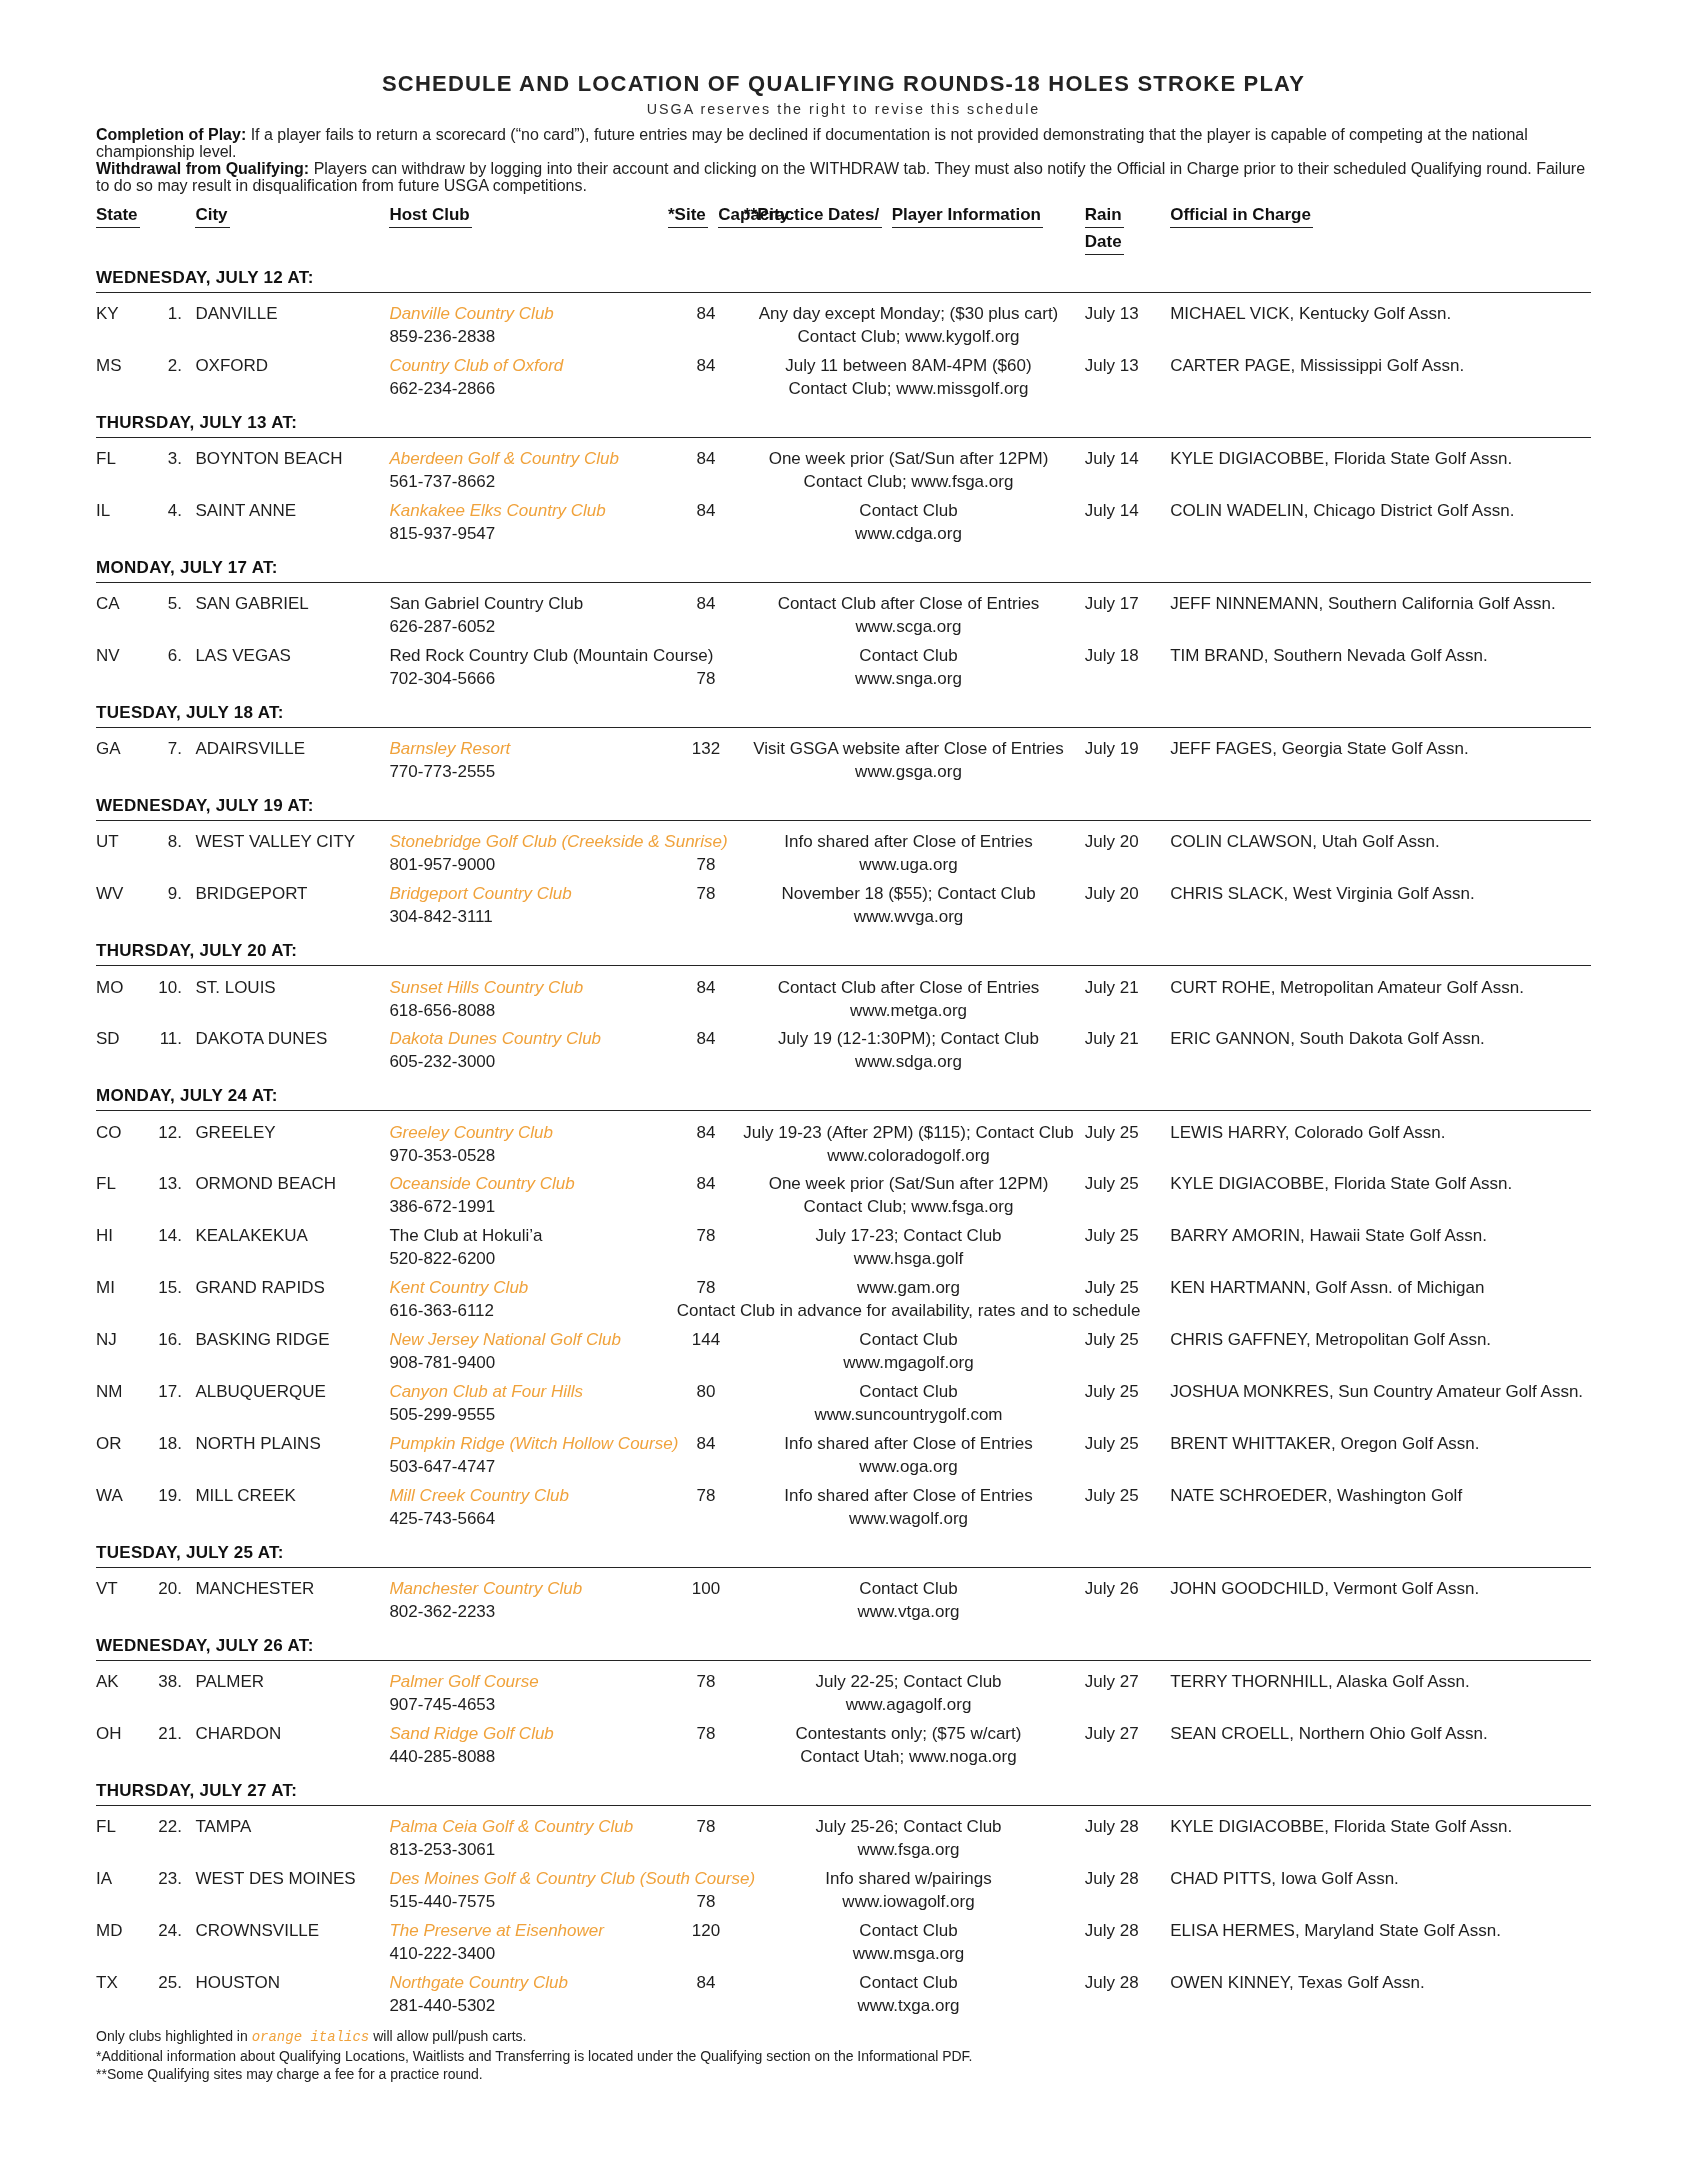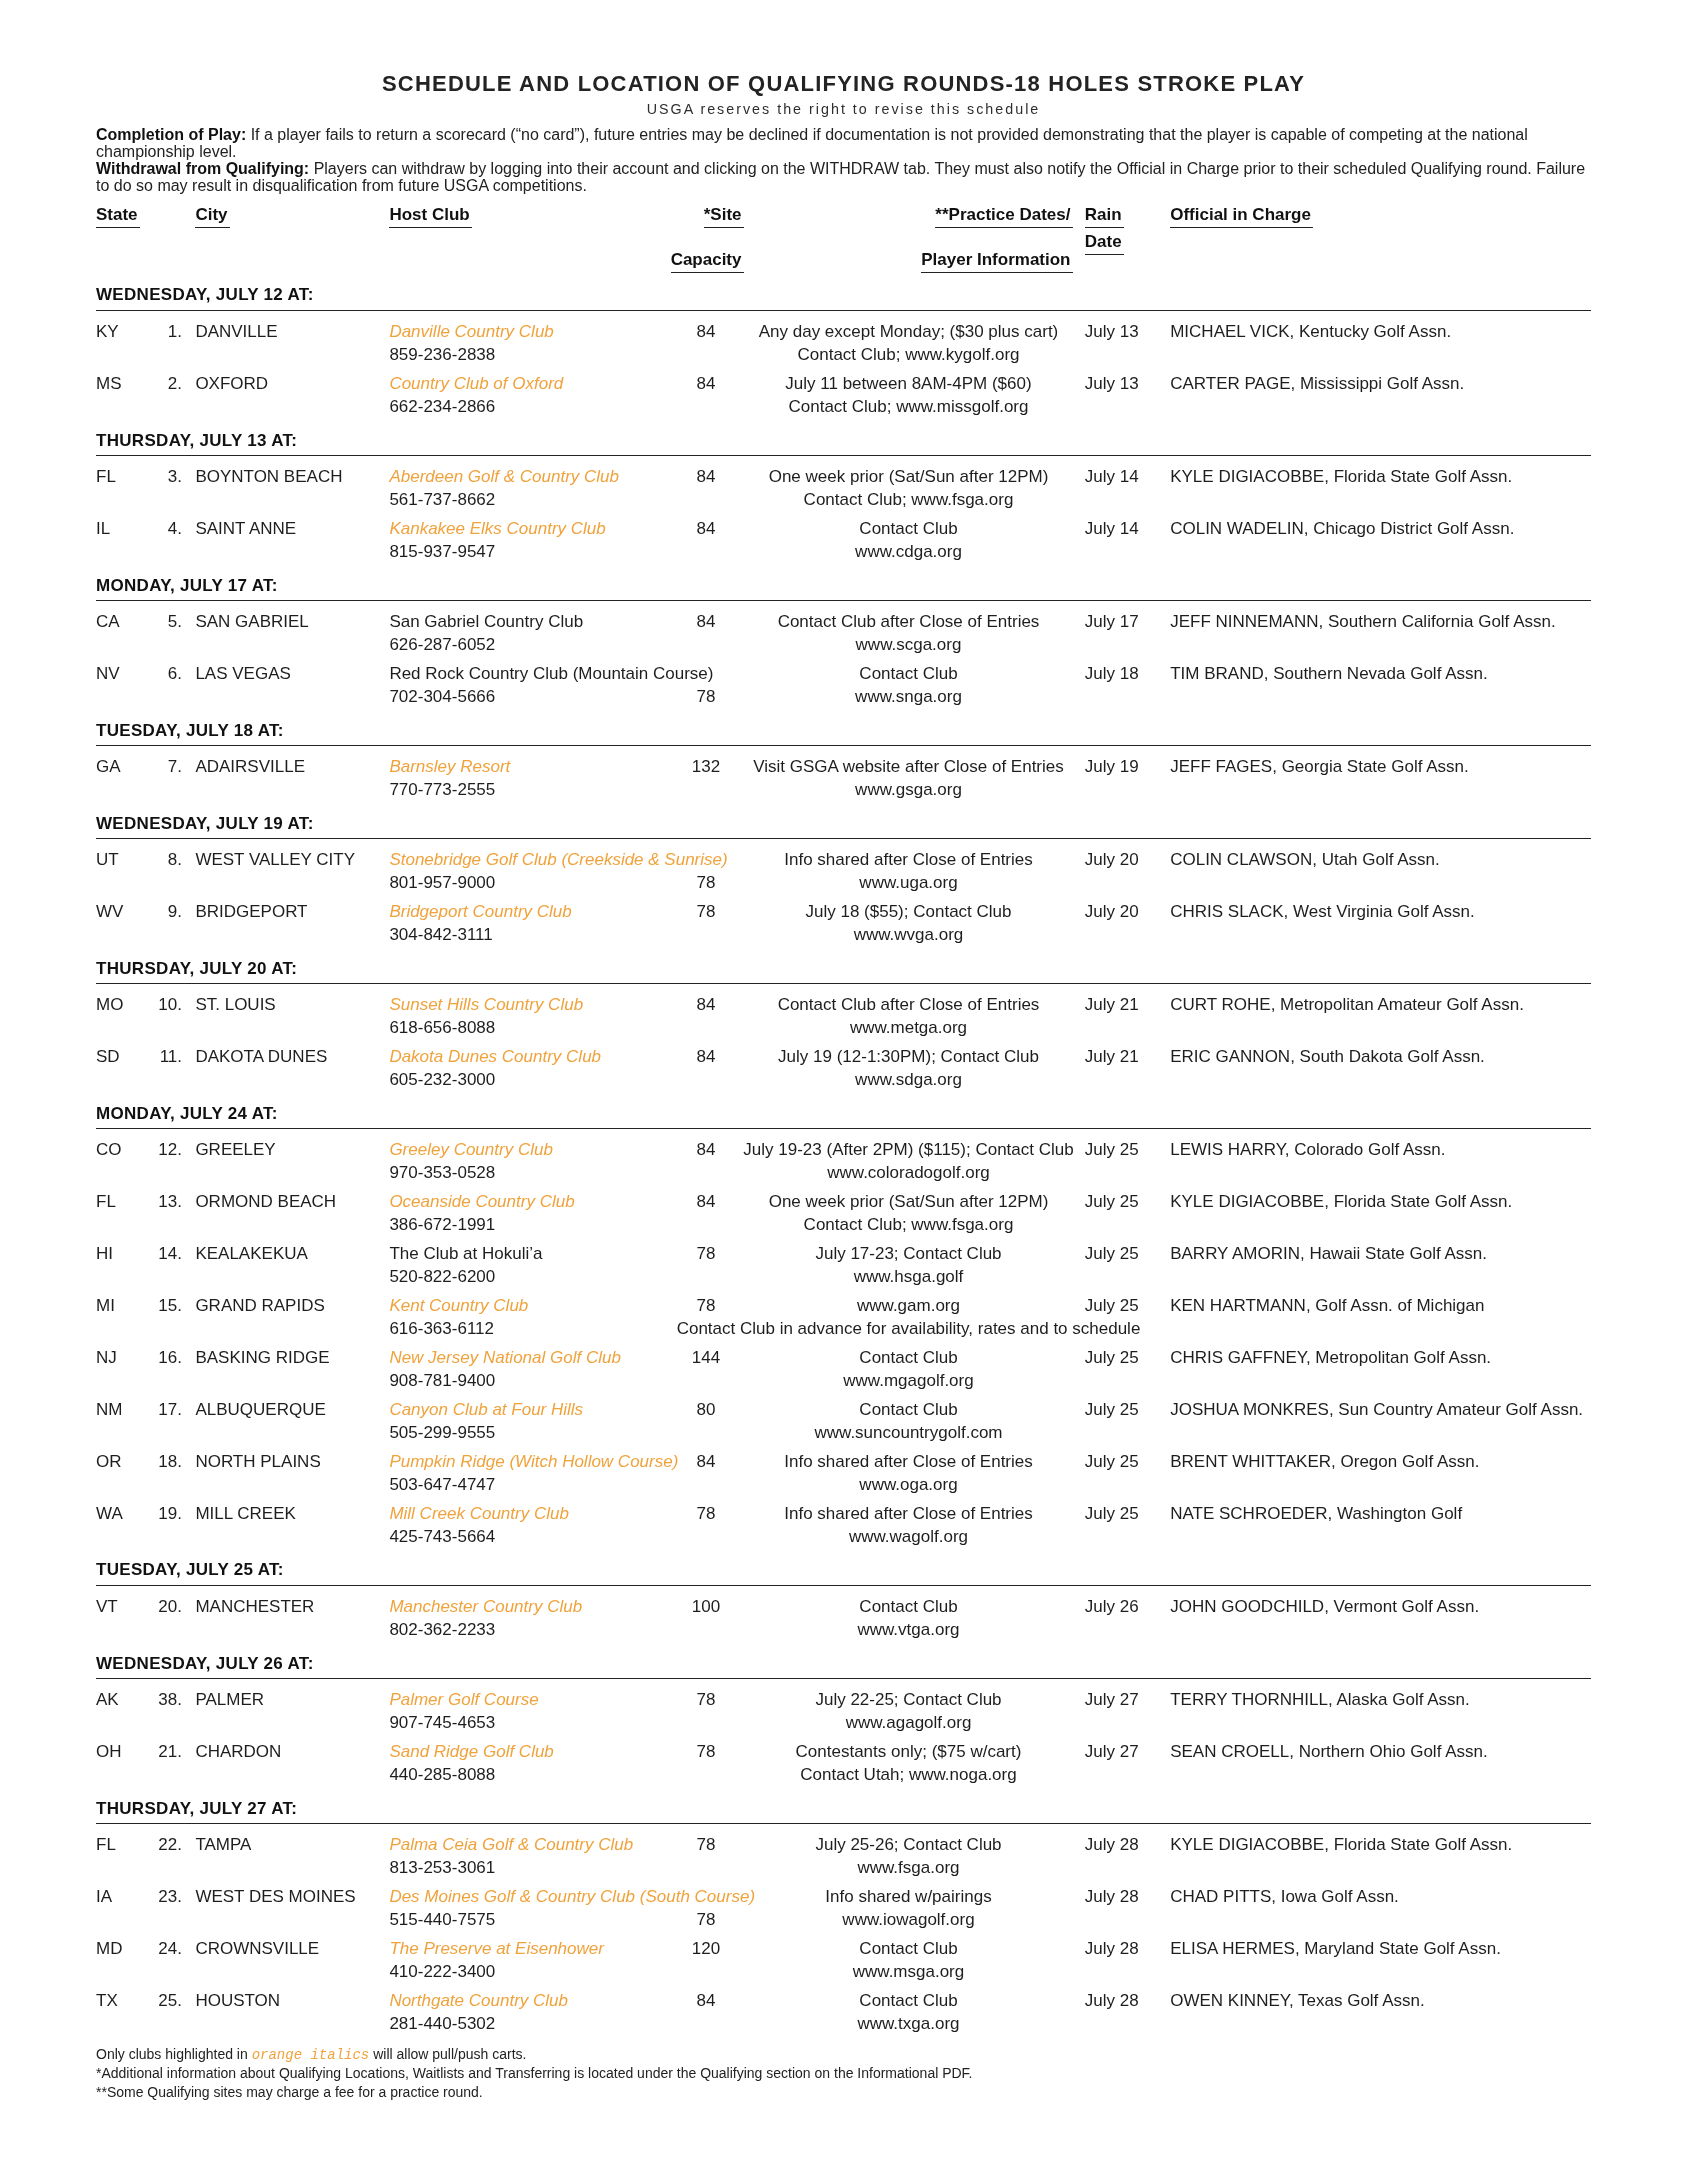--- a/index.html
+++ b/index.html
@@ -26,21 +26,21 @@
 
   .grid8 {
     display:grid;
     grid-template-columns:61px 30px 194px 287px 76px 329px 93px 1fr;
   }
 
   .cols { margin-top:11.8px; font-weight:bold; font-size:17px; color:#111; }
   .cols .u { display:inline-block; border-bottom:1.7px solid #222; padding:0 2.5px 1.7px 0; }
   .cols .ct { padding-left:8.4px; }
   .cols .cl { padding-left:8.4px; }
-  .cols .ctr { display:flex; flex-direction:column; align-items:flex-end; gap:22px; }
+  .cols .ctr { display:flex; flex-direction:row; align-items:flex-start; gap:10px; }
   .cols .rn { display:flex; flex-direction:column; align-items:flex-start; gap:4.2px; padding-left:11.8px; }
   .cols .of { padding-left:4.2px; }
 
   .sec { margin-top:12.7px; }
   .sec-date {
     font-weight:bold; font-size:17px; color:#111; letter-spacing:0.3px;
     border-bottom:1.7px solid #242424; padding-bottom:4.2px; margin-bottom:9.3px;
   }
 
   .row { font-size:17px; line-height:23px; margin-bottom:5.9px; color:#1e1e1e; }
@@ -255,21 +255,21 @@
           <div class="c nm">9.</div>
           <div class="c ct">BRIDGEPORT</div>
           <div class="c cl">
             <div class="club-name hl">Bridgeport Country Club</div>
             <div class="club-phone">304-842-3111</div>
           </div>
           <div class="c cp">
             <div>78</div>
           </div>
           <div class="c pr">
-            <div>July 18 ($55); Contact Club</div>
+            <div>November 18 ($55); Contact Club</div>
             <div>www.wvga.org</div>
           </div>
           <div class="c rn">July 20</div>
           <div class="c of">CHRIS SLACK, West Virginia Golf Assn.</div>
         </div>
       </section>
       <section class="sec">
         <div class="sec-date">THURSDAY, JULY 20 AT:</div>
         <div class="row grid8">
           <div class="c st">MO</div>

